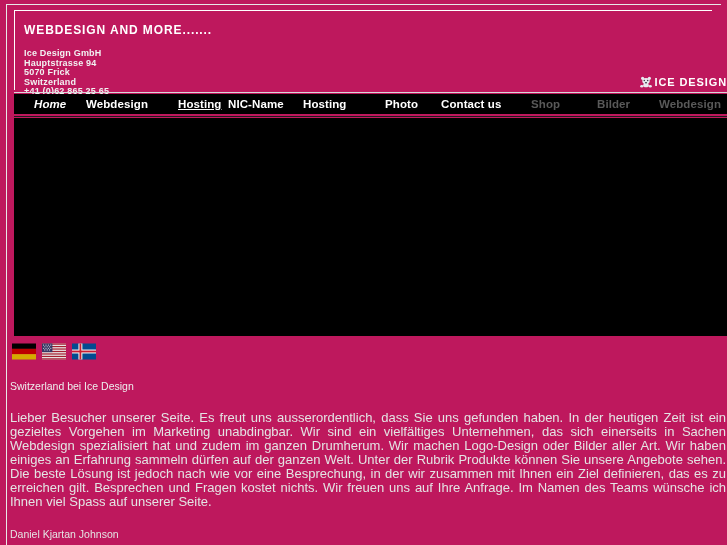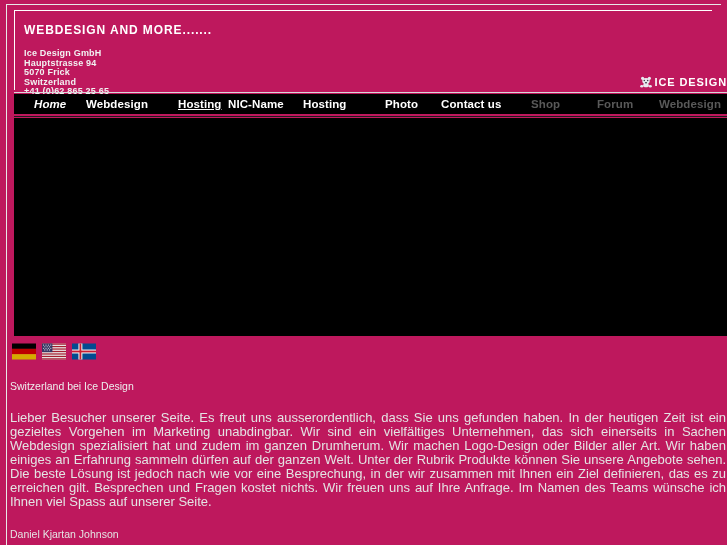--- a/index.html
+++ b/index.html
@@ -236,21 +236,21 @@
   <div class="nav-rule"></div>
   <div class="navbar" id="navbar">
       <div class="nav-item" style="left: 20px; font-style: italic;">Home</div>
       <div class="nav-item" style="left: 72px;">Webdesign</div>
       <div class="nav-item" style="left: 164px; text-decoration: underline;">Hosting</div>
       <div class="nav-item" style="left: 214px;">NIC-Name</div>
       <div class="nav-item" style="left: 289px;">Hosting</div>
       <div class="nav-item" style="left: 371px;">Photo</div>
       <div class="nav-item" style="left: 427px;">Contact us</div>
       <div class="nav-item disabled" style="left: 517px;">Shop</div>
-      <div class="nav-item disabled" style="left: 583px;">Forum</div>
+      <div class="nav-item disabled" style="left: 583px;">Bilder</div>
       <div class="nav-item disabled" style="left: 645px;">Webdesign</div>
     </div>
   <div class="nav-rule-bottom"></div>
 
   <div class="stage"></div>
 
   <div class="flags">
     <svg class="flag" viewBox="0 0 30 20">
       <rect x="0" y="0" width="30" height="6.7" fill="#000000"></rect>
       <rect x="0" y="6.7" width="30" height="6.6" fill="#cc0000"></rect>

